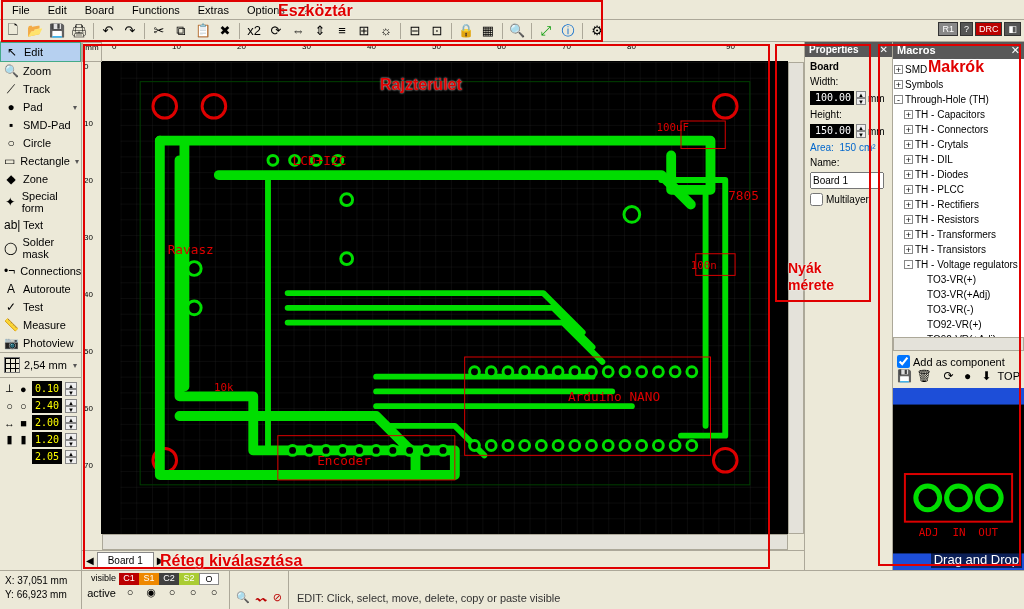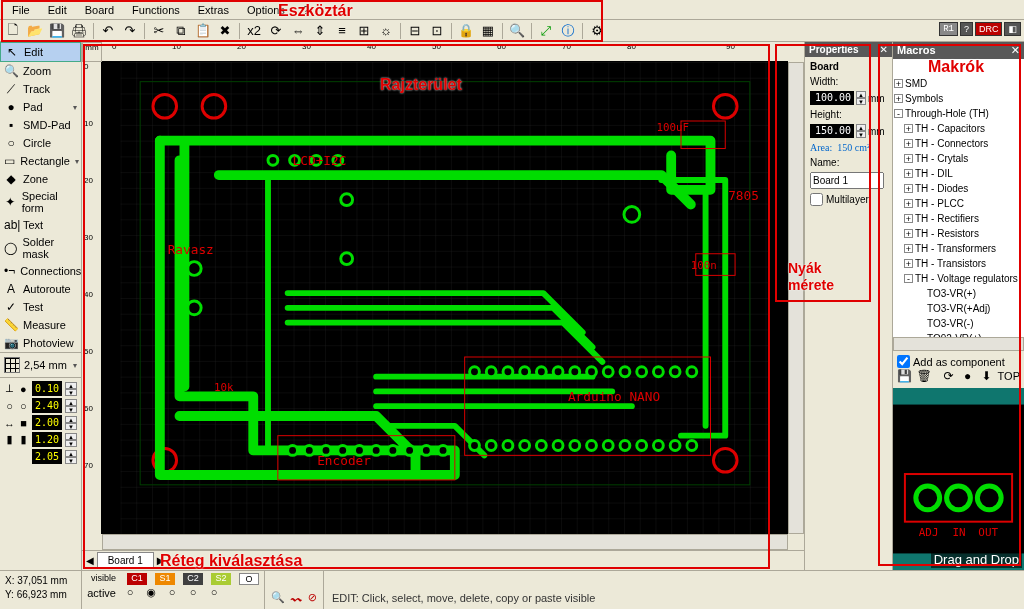--- a/index.html
+++ b/index.html
@@ -144,54 +144,54 @@
 }
 .val-row .arrs { display: flex; flex-direction: column; }
 .val-row .arrs button { width: 10px; height: 7px; font-size: 6px; padding: 0; border: 1px solid #888; }
 .props-body input[type=text] { width: 74px; font-size: 10px; padding: 1px; }
 .macros-panel {
   width: 132px; background: #ece9d8;
   border-left: 1px solid #aca899;
   display: flex; flex-direction: column;
 }
 .macro-tree {
-  padding: 17px 1px; font-size: 10px;
+  padding: 3px 1px; font-size: 10px;
   overflow: auto; height: 278px;
   line-height: 15px;
   background: #fff;
 }
 .tree-item { white-space: nowrap; cursor: pointer; }
 .tree-item .exp { display: inline-block; width: 9px; height: 9px; border: 1px solid #888; text-align: center; line-height: 8px; font-size: 9px; margin-right: 2px; }
 .ind1 { padding-left: 10px; }
 .ind2 { padding-left: 22px; }
 .macro-scroll { height: 14px; background: #e4e2da; border: 1px solid #aca899; }
 .macro-opts { padding: 4px; display: flex; flex-direction: column; gap: 0; }
 .macro-btns { display: flex; gap: 3px; align-items: center; }
 .macro-btns .mb { width: 16px; height: 16px; display: inline-flex; align-items: center; justify-content: center; font-size: 12px; cursor: pointer; }
 .macro-preview {
-  flex: 1; background: #0f766e; position: relative;
+  flex: 1; background: #1d4ed8; position: relative;
   min-height: 150px;
 }
 .preview-svg { width: 100%; height: 100%; }
 .preview-label { position: absolute; bottom: 2px; right: 2px; color: #fff; font-size: 13px; background: rgba(0,0,0,0.6); padding: 1px 3px; }
 .statusbar {
   height: 54px; background: #ece9d8;
   border-top: 1px solid #aca899;
   display: flex; align-items: stretch;
 }
 .coord-box {
   width: 82px; padding: 3px 5px;
   border-right: 1px solid #aca899;
   font-size: 10px; line-height: 14px;
 }
 .layer-box {
   padding: 2px 5px; display: flex; flex-direction: column; gap: 1px;
   border-right: 1px solid #aca899;
 }
-.layer-hdr { display: flex; gap: 8px; }
+.layer-hdr { display: flex; gap: 0; }
 .layer-hdr span { width: 20px; height: 12px; text-align: center; font-size: 9px; color: #fff; }
 .layer-hdr .lv { width: 32px; text-align: right; padding-right: 3px; color: #000; }
 .layer-radios { display: flex; gap: 1px; }
 .layer-radios span { width: 20px; height: 14px; text-align: center; }
 .layer-radios .lv { width: 32px; text-align: right; padding-right: 3px; padding-top: 1px; }
 .c1 { background: #bb0000; }
 .s1 { background: #ee8800; }
 .c2 { background: #404040; }
 .s2 { background: #aacc33; }
 .lo { background: #fff; color: #000 !important; border: 1px solid #888; }
@@ -251,21 +251,21 @@
   <span class="tsep"></span>
   <span class="tbtn" style="color:#c90;">🔍</span>
   <span class="tsep"></span>
   <span class="tbtn" style="color:#090;">⤢</span>
   <span class="tbtn" style="color:#06c;">ⓘ</span>
   <span class="tsep"></span>
   <span class="tbtn">⚙</span>
 </div>
 
 <div class="right-status">
-  <span class="rbtn" style="background:#888;font-family:Liberation Mono, monospace;">R1</span>
+  <span class="rbtn" style="background:#888;">R1</span>
   <span class="rbtn">?</span>
   <span class="rbtn" style="background:#b00;">DRC</span>
   <span class="rbtn">◧</span>
 </div>
 
 <div class="red-box" style="left:1px; top:0; width:602px; height:42px;"></div>
 <div class="red-label" style="left:278px; top:2px;">Eszköztár</div>
 
 <div class="main-area">
 
@@ -565,21 +565,21 @@
       </div>
       <span>Height:</span>
       <div class="val-row">
         <span class="v">150.00</span>
         <span class="arrs">
             <button>▲</button>
             <button>▼</button>
           </span>
         <span>mm</span>
       </div>
-      <div style="color:#06c;font-family:Liberation Serif, serif;"><span>Area:</span>&nbsp;&nbsp;<span>150 cm²</span></div>
+      <div style="color:#06c;"><span>Area:</span>&nbsp;&nbsp;<span>150 cm²</span></div>
       <span>Name:</span>
       <input type="text" value="Board 1" style="">
       <label style="display:flex;align-items:center;gap:3px;">
           <input type="checkbox" style="">
           <span>Multilayer</span>
         </label>
     </div>
   </div>
 
   <div class="macros-panel">

